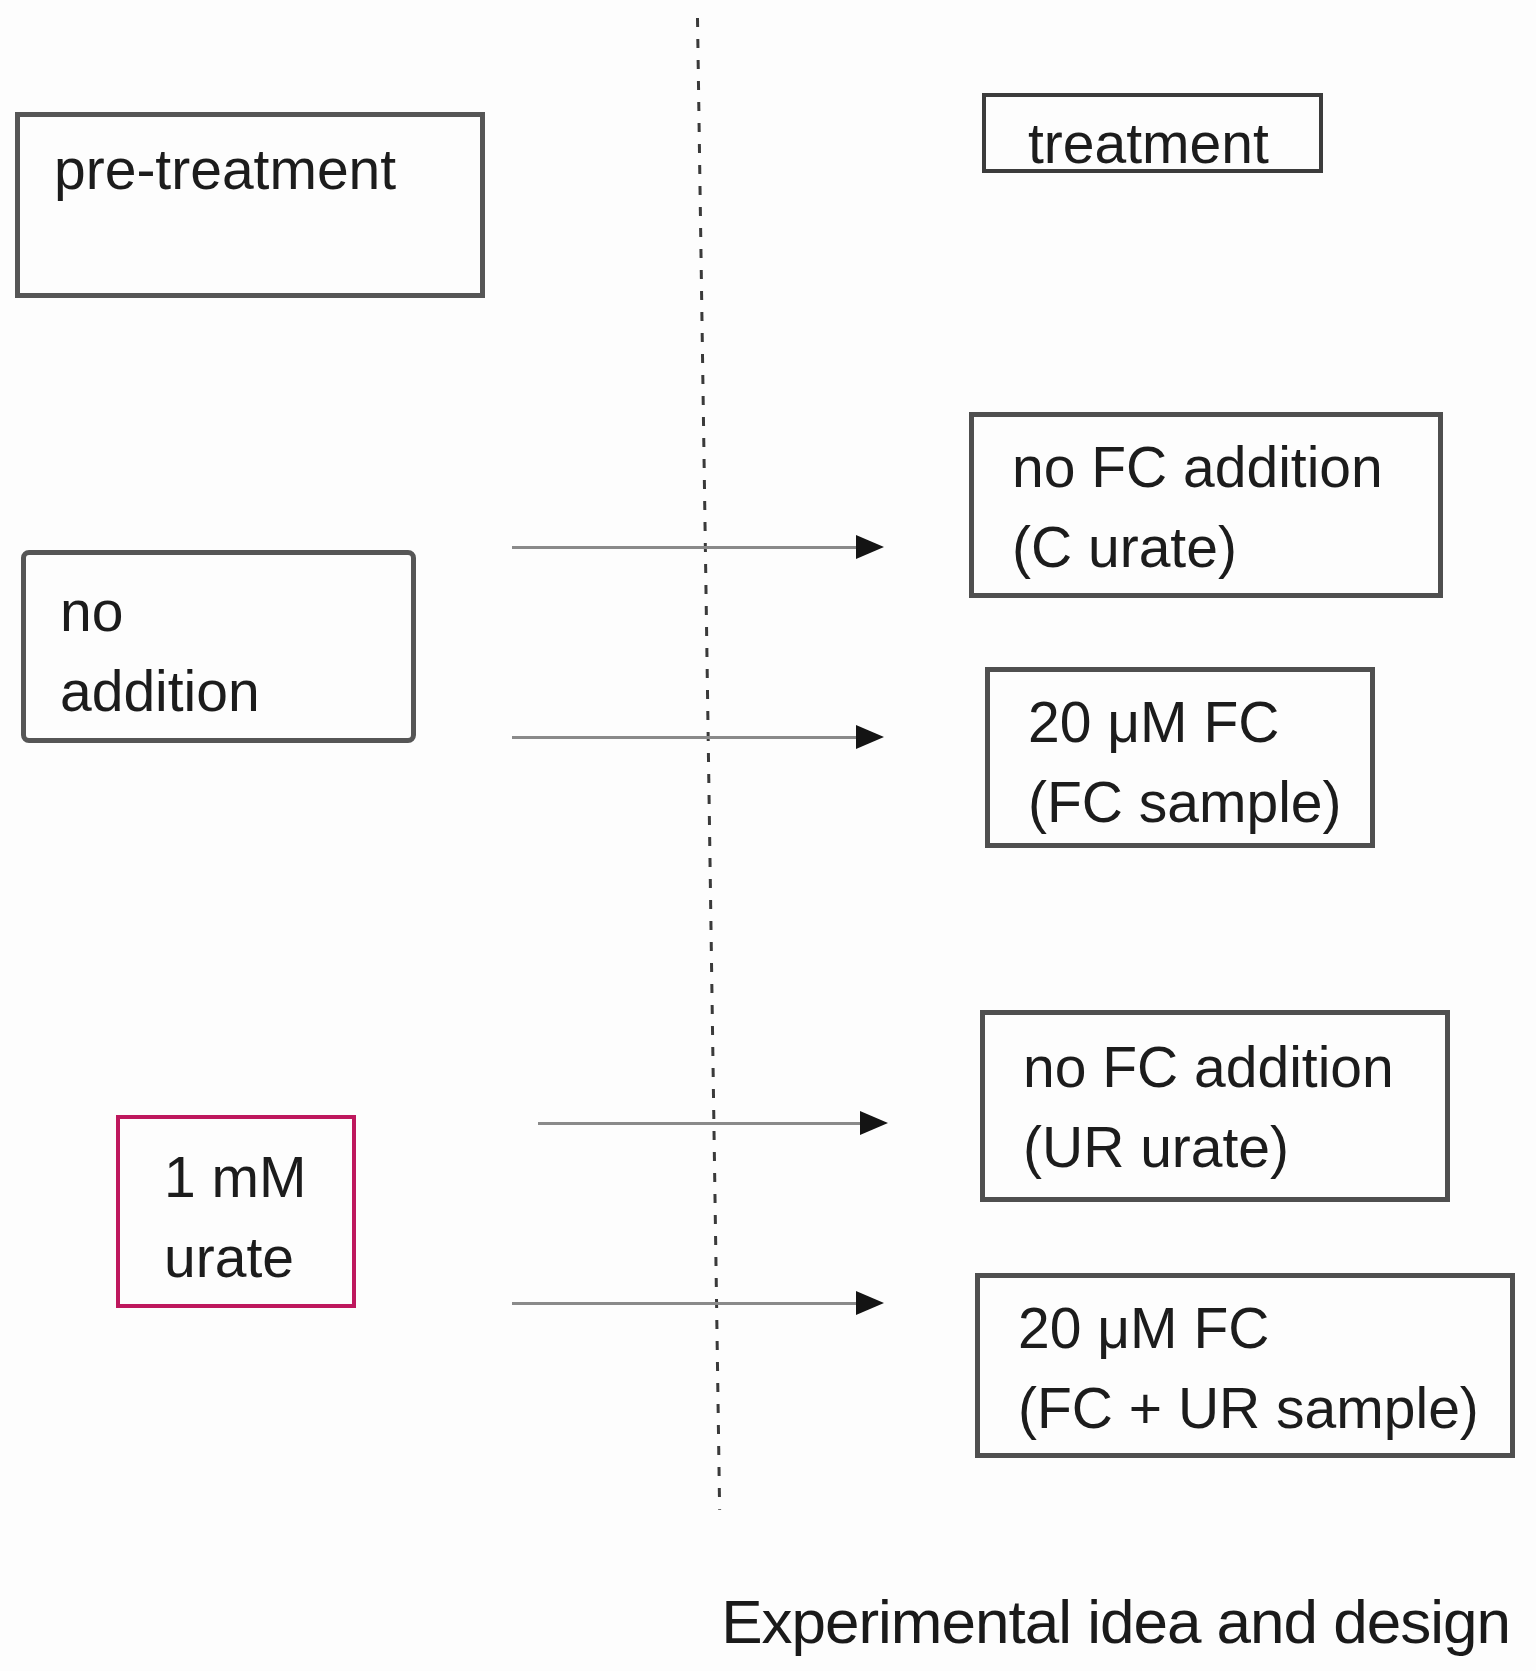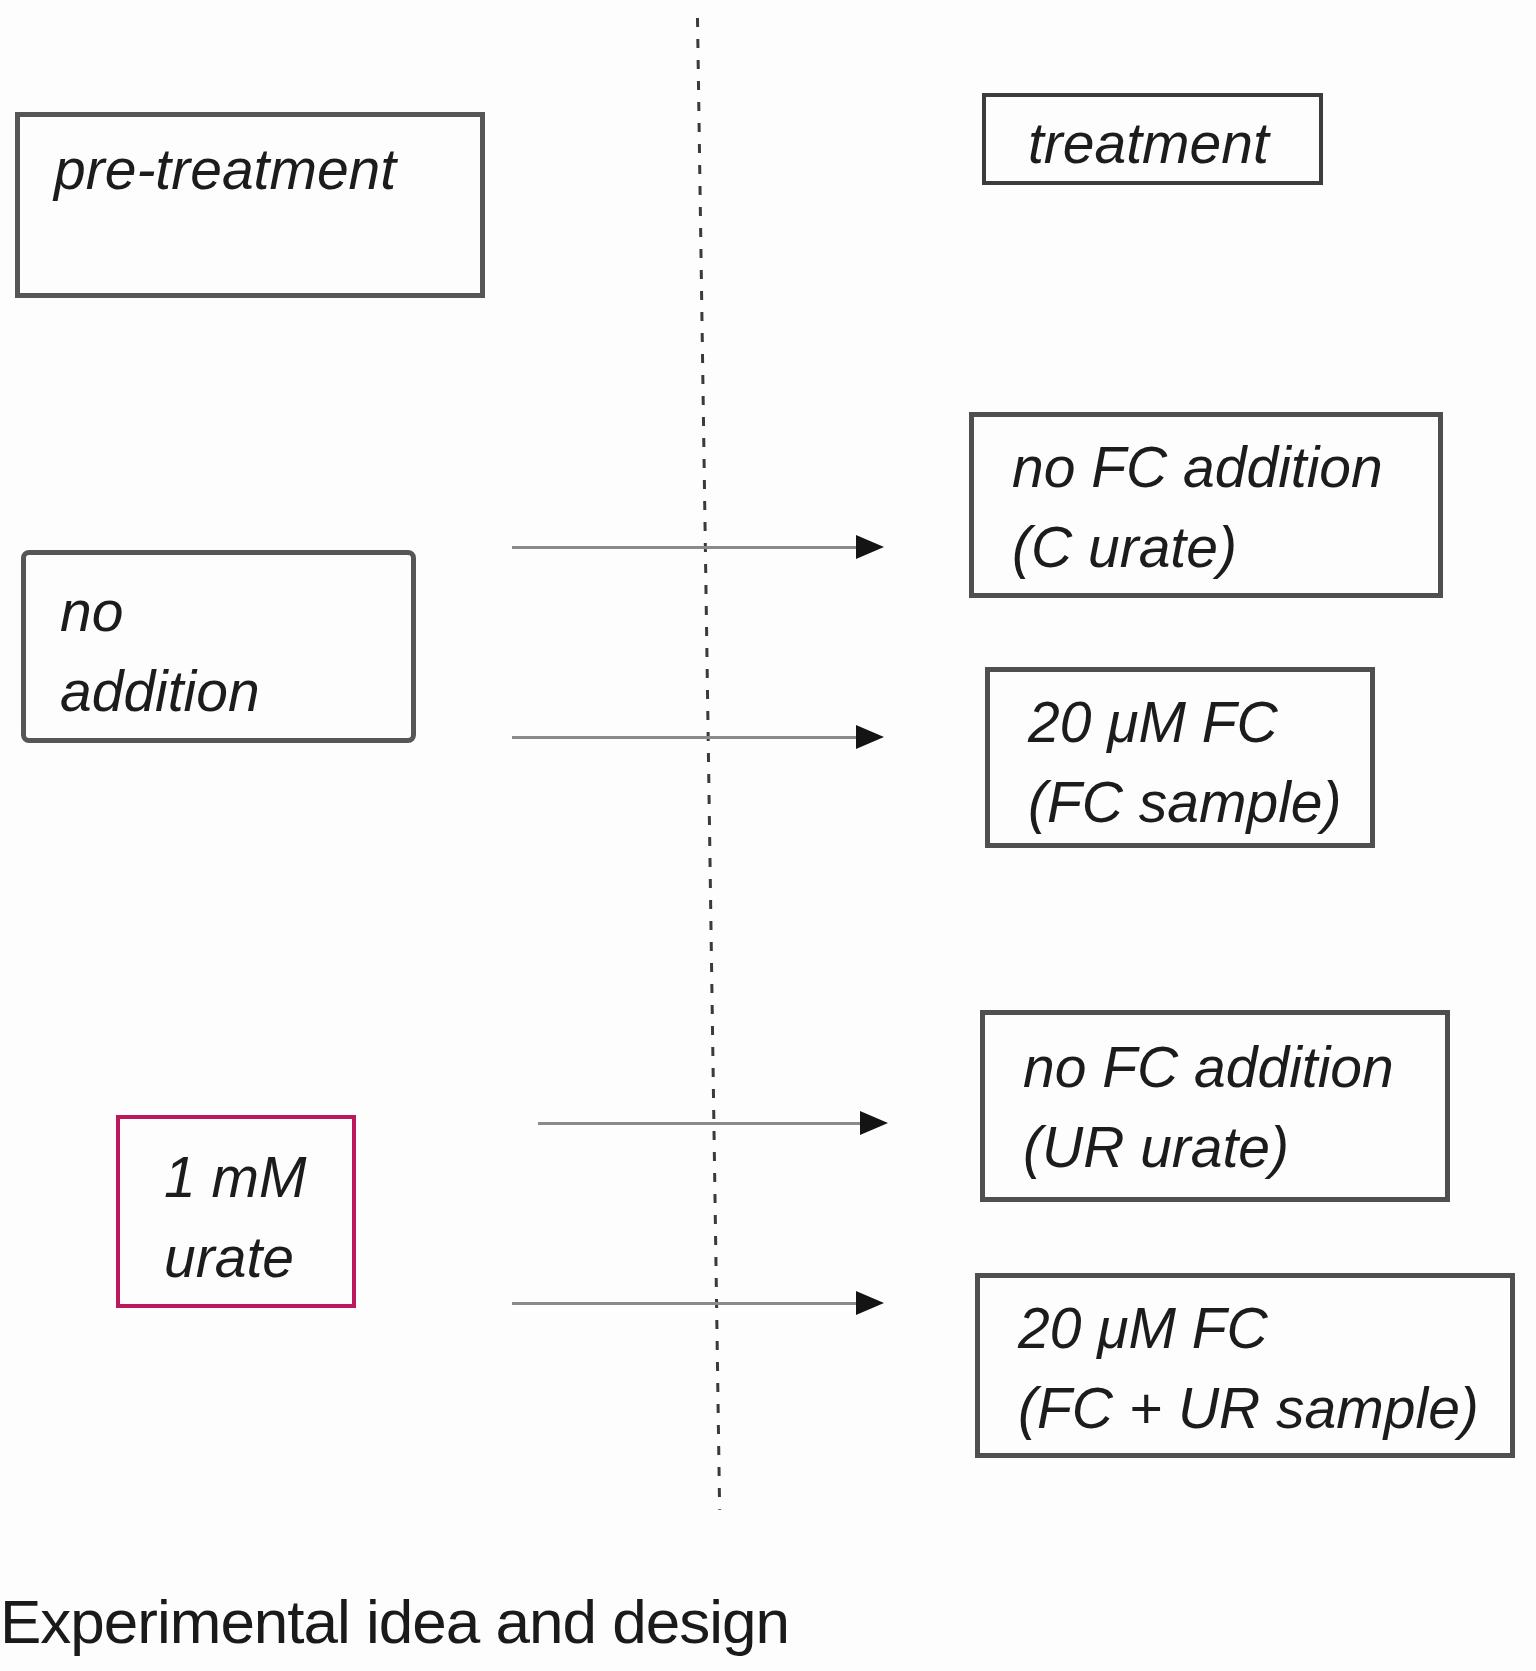--- a/index.html
+++ b/index.html
@@ -13,24 +13,24 @@
   }
   .box {
     position:absolute;
     box-sizing:border-box;
     border:5px solid #4f4f4f;
     background:#fdfdfd;
     font-size:57px;
     line-height:80px;
     white-space:nowrap;
   }
-  .box .ln { display:block;font-style:italic; }
+  .box .ln { display:block; }
 
   #box-pretreat     { left:15px;  top:112px;  width:470px; height:186px; padding:12px 0 0 34px; border-color:#565656; }
-  #box-treat-header { left:982px; top:93px;   width:341px; height:92px; padding:16px 0 16px 42px; line-height:60px; border-width:4px; border-color:#3c3c3c; }
+  #box-treat-header { left:982px; top:93px;   width:341px; height:80px; padding:16px 0 16px 42px; line-height:60px; border-width:4px; border-color:#3c3c3c; }
   #box-noadd        { left:21px;  top:550px;  width:395px; height:193px; padding:16px 0 0 34px; border-color:#565656;border-radius:8px; }
   #box-urate        { left:116px; top:1115px; width:240px; height:193px; padding:18px 0 0 44px; border:4px solid #be185d; }
   #box-c            { left:969px; top:412px;  width:474px; height:186px; padding:10px 0 0 38px; }
   #box-fc           { left:985px; top:667px;  width:390px; height:181px; padding:10px 0 0 38px; }
   #box-ur           { left:980px; top:1010px; width:470px; height:192px; padding:12px 0 0 38px; }
   #box-fcur         { left:975px; top:1273px; width:540px; height:185px; padding:10px 0 0 38px; }
 
   #dashline {
     position:absolute;
     left:696px; top:18px;
@@ -54,21 +54,21 @@
     border-left:28px solid #141414;
   }
   #arrow-1 { left:512px; top:535px;  width:372px; }
   #arrow-2 { left:512px; top:725px;  width:372px; }
   #arrow-3 { left:538px; top:1111px; width:350px; }
   #arrow-4 { left:512px; top:1291px; width:372px; }
 
   #caption {
     position:absolute;
     left:0; top:1586px; width:1510px;
-    text-align:left;
+    text-align:right;
     font-size:62px;
     letter-spacing:-1px;
     color:#1a1a1a;
   }
 </style>
 </head>
 <body>
 
 <div id="stage">
 

